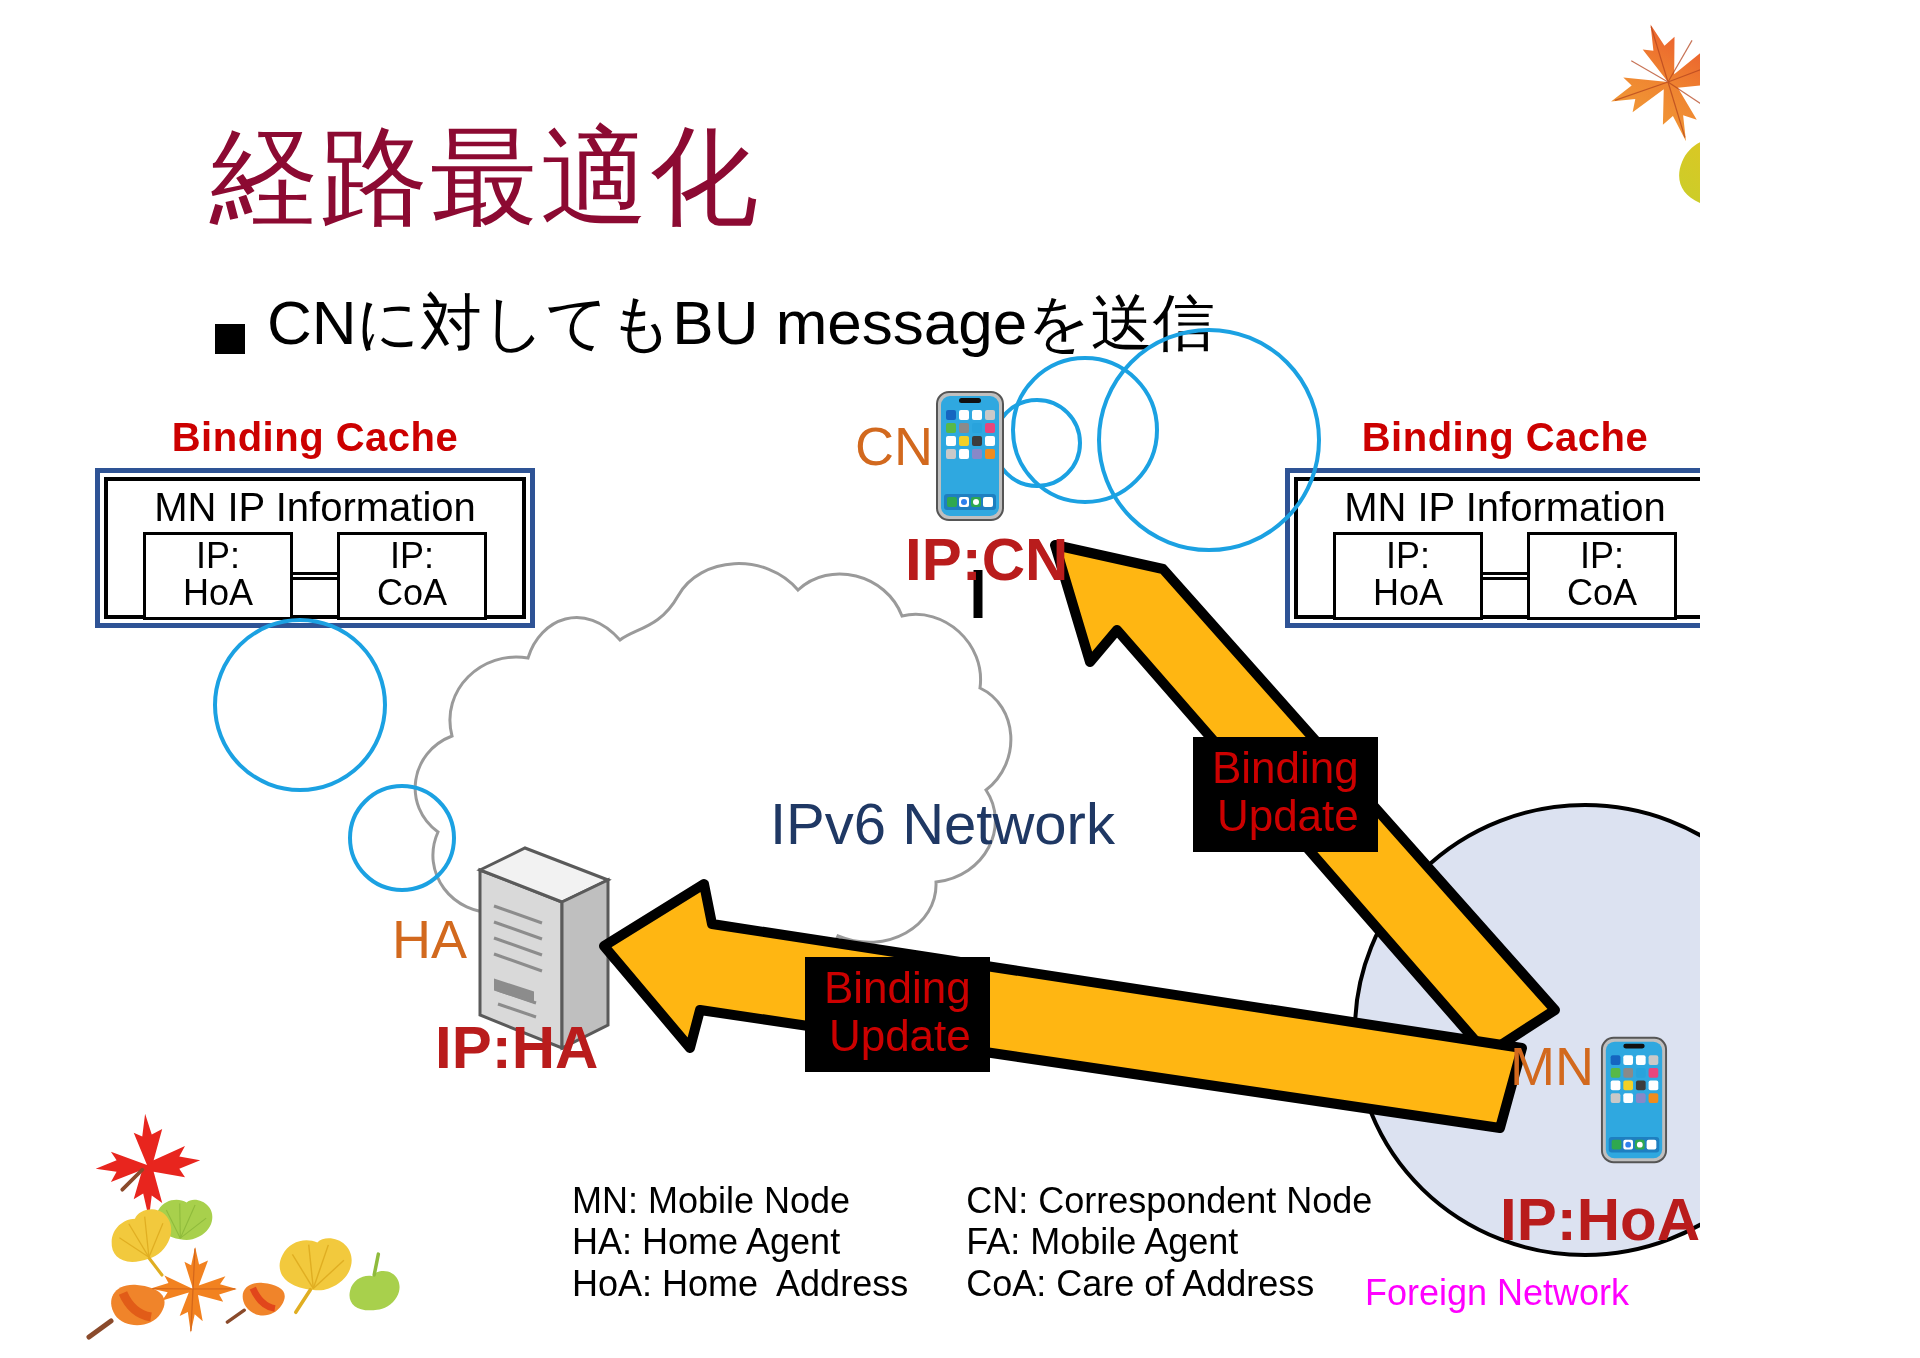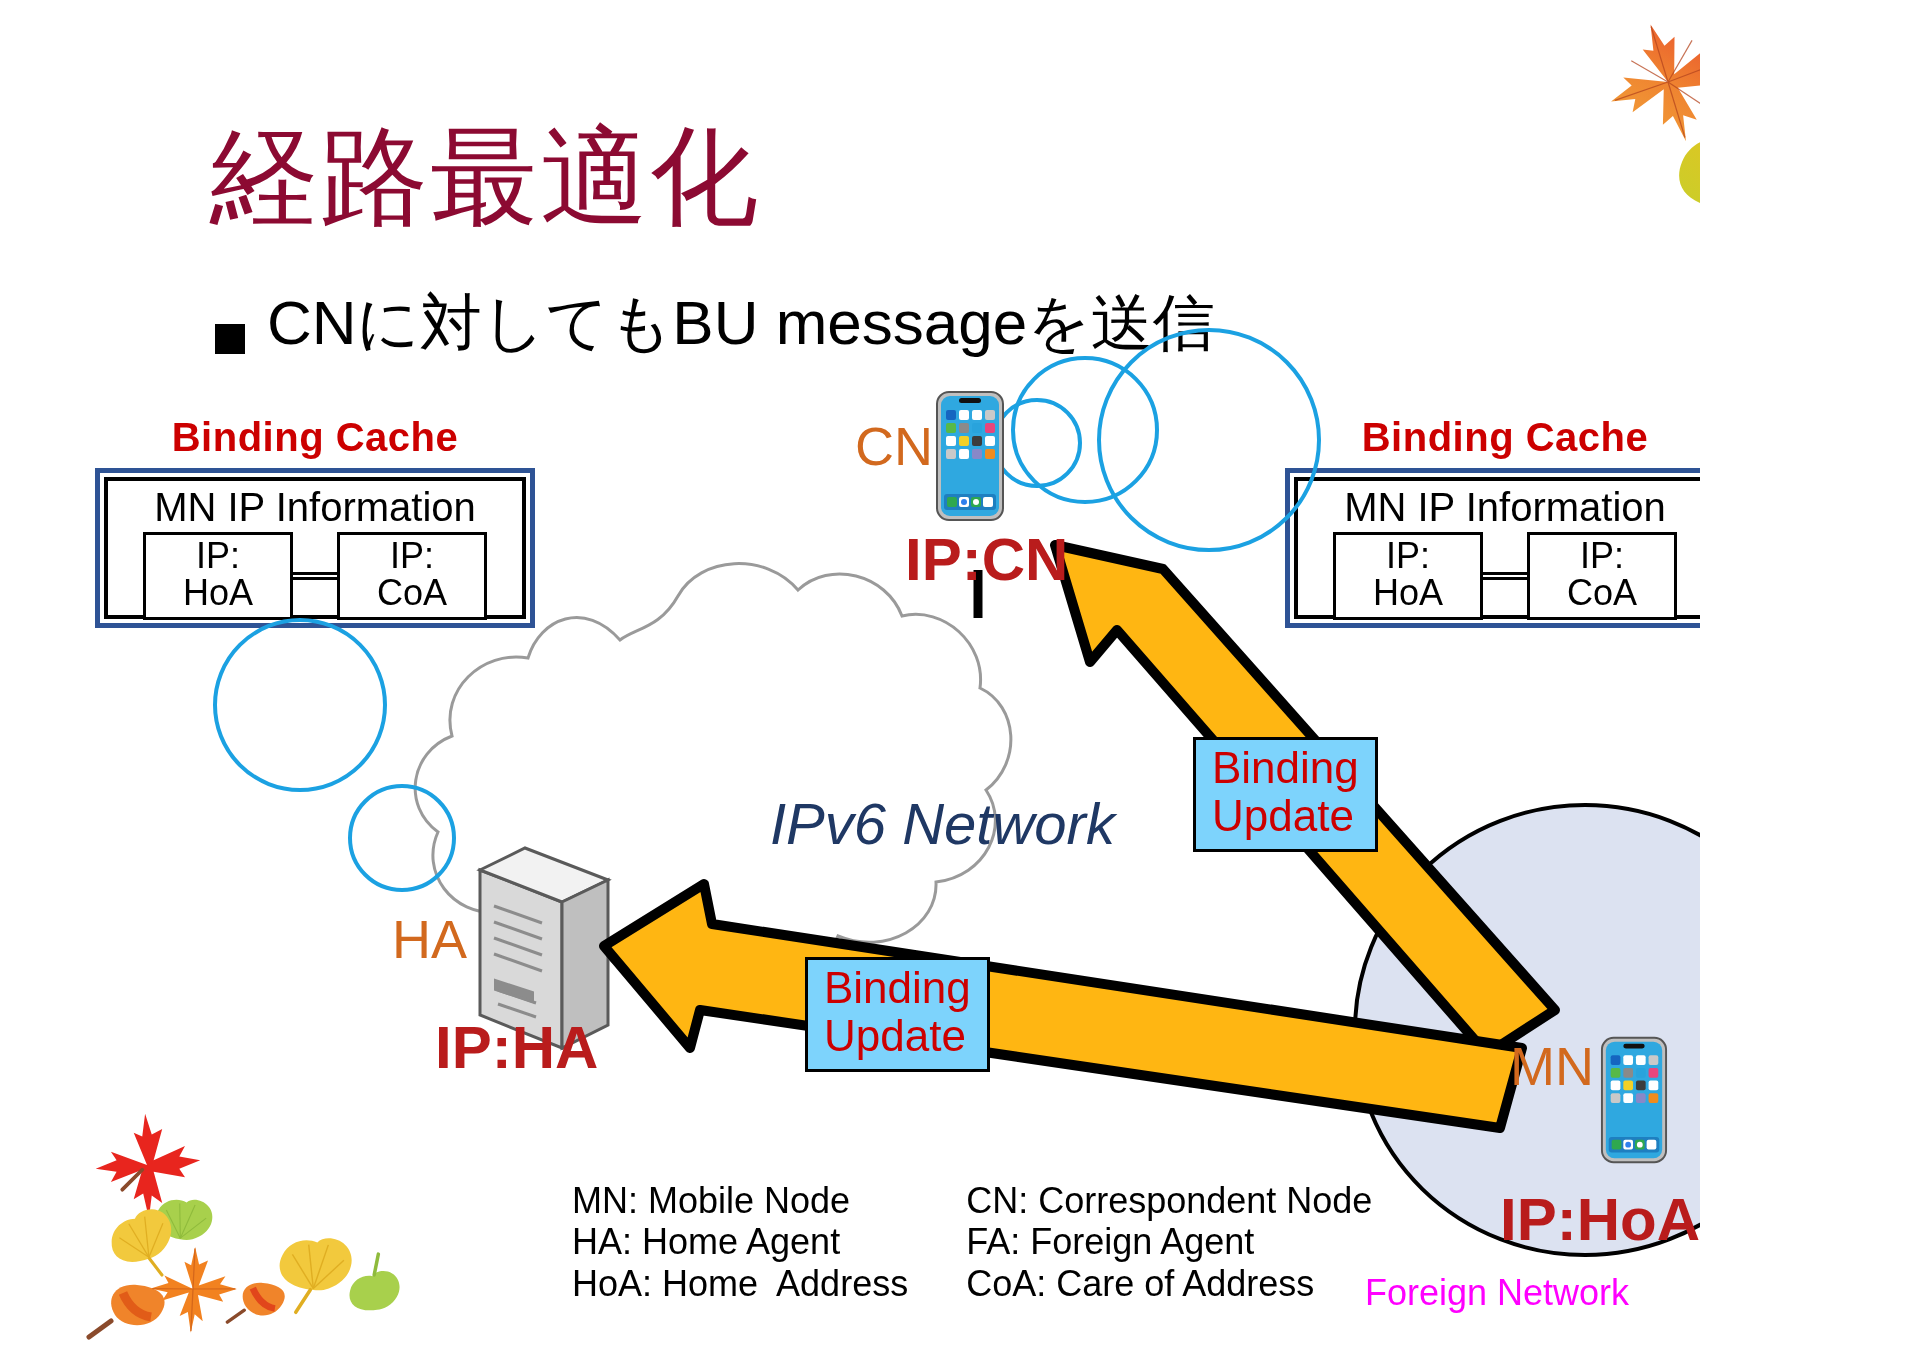--- a/index.html
+++ b/index.html
@@ -112,34 +112,33 @@
   .ip-label {
     font-size: 60px;
     color: #b91c1c;
     white-space: nowrap;
     font-weight: bold;
   }
   #ipv6-label {
     font-size: 58px;
     color: #1F3864;
     white-space: nowrap;
-    font-style: italic;
   }
   #foreign-network-label {
     font-size: 36px;
     color: #FF00FF;
     white-space: nowrap;
   }
 
   
   .bu-box {
-    background: #7dd3fc;
+    background: #000000;
     border: 3px solid #000000;
     padding: 4px 16px 10px 16px;
-    text-align: left;
+    text-align: right;
     color: #CC0000;
     font-size: 44px;
     line-height: 1.08;
     white-space: nowrap;
     box-sizing: border-box;
   }
 
   
   #legend {
     left: 572px; top: 1180px;
@@ -406,21 +405,21 @@
   </div>
 
   <div class="abs" id="legend">
     <div>
       <div>MN: Mobile Node</div>
       <div>HA: Home Agent</div>
       <div>HoA: Home  Address</div>
     </div>
     <div>
       <div>CN: Correspondent Node</div>
-      <div>FA: Foreign Agent</div>
+      <div>FA: Mobile Agent</div>
       <div>CoA: Care of Address</div>
     </div>
   </div>
 
   <div class="abs" style="left:75px; top:1105px; width:340px; height:250px;">
     <svg width="340" height="250" viewBox="0 0 340 250">
 
       <g transform="translate(72,60) scale(0.95)">
         <path d="M0,0 L-14,-34 L-5,-30 L-2,-54 L5,-32 L16,-38 L7,-5
                  L40,-20 L34,-9 L56,-5 L34,4 L40,13 L7,7

